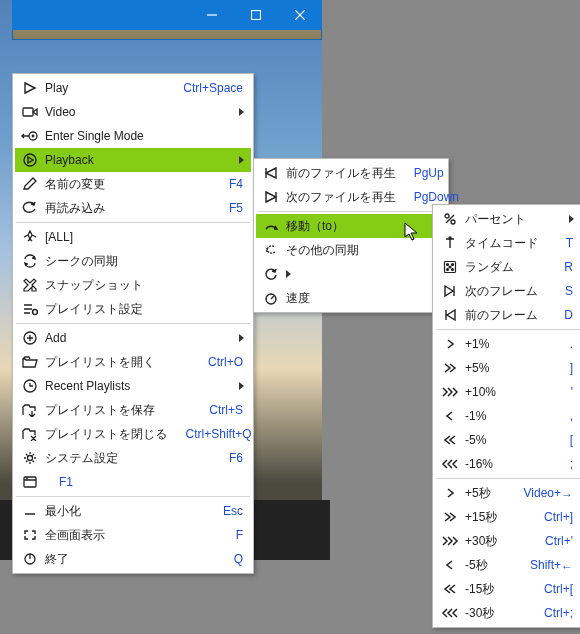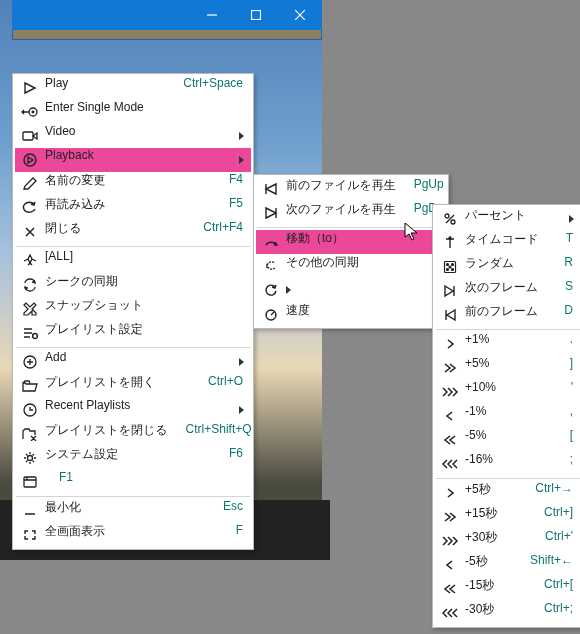--- a/index.html
+++ b/index.html
@@ -6,32 +6,32 @@
 body{width:580px;height:634px;background:#888;overflow:hidden;position:relative}
 .viewport{position:absolute;inset:0}
 .sky{position:absolute;top:-30px;left:-10px;right:258px;height:570px;background:linear-gradient(to bottom,#4a7bb5 0%,#6f9fcd 30%,#a7c2de 50%,#e8d7b5 70%,#4b4a3f 90%)}
 .panel{position:absolute;top:500px;left:-10px;width:340px;height:60px;background:#222}
 .win{position:absolute;top:-520px;left:12px;width:310px;height:560px;background:linear-gradient(to bottom,#2f72bd 0%,#5f97c8 30%,#cfd9c6 70%,#8b7e5c 100%);border:1px solid #1a64b0}
 .titlebar{position:absolute;top:0;left:12px;width:310px;height:30px;background:#1178d6;display:flex;justify-content:flex-end;align-items:center}
 .titlebar .btn{width:44px;height:30px;display:flex;align-items:center;justify-content:center;color:#fff}
 .titlebar .btn svg{stroke:#fff;fill:none}
 
 .menu{position:absolute;background:#fff;border:1px solid #bababa;box-shadow:2px 2px 4px rgba(0,0,0,0.25);padding:2px}
-.menu-row{display:flex;height:24px;padding:0 4px;white-space:nowrap}
-.menu-row.hover{background:#ec4899}
+.menu-row{display:flex;align-items:center;height:24px;padding:0 4px;white-space:nowrap}
+.menu-row.hover{background:#84cc16}
 .menu-row .ic{width:22px;display:flex;align-items:center;justify-content:center;flex:none}
 .menu-row .lbl{flex:1;padding-left:4px}
-.menu-row .sc{color:#0f766e;padding-left:18px;padding-right:4px}
+.menu-row .sc{color:#1d4ed8;padding-left:18px;padding-right:4px}
 .menu-row .arr{width:12px;display:flex;align-items:center;justify-content:center;color:#333}
 .menu-sep{height:1px;background:#d4d4d4;margin:2px 1px}
 svg{display:block}
 .cursor{position:absolute;pointer-events:none}
 
 .m1{top:73px;left:12px;width:242px}
-.m2{top:174px;left:253px;width:196px}
+.m2{top:158px;left:253px;width:196px}
 .m3{top:204px;left:432px;width:152px}
 </style>
 </head>
 <body>
 
 <div class="viewport">
   <div class="sky"></div>
   <div class="panel"></div>
   <div class="win"></div>
 
@@ -58,42 +58,42 @@
         <span class="ic">
           <svg width="16" height="14" fill="none" stroke="#222" stroke-width="1.4">
             <path d="M3 2 L13 7 L3 12 Z"></path>
           </svg>
         </span>
         <span class="lbl">Play</span>
         <span class="sc">Ctrl+Space</span>
       </div>
       <div class="menu-row">
         <span class="ic">
+          <svg width="16" height="14" fill="none" stroke="#222" stroke-width="1.3">
+            <rect x="1" y="3" width="10" height="8" rx="1"></rect>
+            <path d="M11 7 L15 4 V10 Z"></path>
+          </svg>
+        </span>
+        <span class="lbl">Video</span>
+        <span class="arr">
+          <svg width="8" height="10" fill="#333">
+            <path d="M2 1 L7 5 L2 9 Z"></path>
+          </svg>
+        </span>
+      </div>
+      <div class="menu-row">
+        <span class="ic">
           <svg width="18" height="14" fill="none" stroke="#222" stroke-width="1.3">
             <circle cx="12" cy="7" r="4"></circle>
             <path d="M8 7 H1 M3 5 L1 7 L3 9"></path>
             <circle cx="12" cy="7" r="0.8" fill="#222"></circle>
           </svg>
         </span>
         <span class="lbl">Enter Single Mode</span>
       </div>
-      <div class="menu-row">
-        <span class="ic">
-          <svg width="16" height="14" fill="none" stroke="#222" stroke-width="1.3">
-            <rect x="1" y="3" width="10" height="8" rx="1"></rect>
-            <path d="M11 7 L15 4 V10 Z"></path>
-          </svg>
-        </span>
-        <span class="lbl">Video</span>
-        <span class="arr">
-          <svg width="8" height="10" fill="#333">
-            <path d="M2 1 L7 5 L2 9 Z"></path>
-          </svg>
-        </span>
-      </div>
       <div class="menu-row hover">
         <span class="ic">
           <svg width="16" height="14" fill="none" stroke="#222" stroke-width="1.4">
             <circle cx="8" cy="7" r="6"></circle>
             <path d="M6 4 L11 7 L6 10 Z"></path>
           </svg>
         </span>
         <span class="lbl">Playback</span>
         <span class="arr">
           <svg width="8" height="10" fill="#333">
@@ -112,29 +112,20 @@
       </div>
       <div class="menu-row">
         <span class="ic">
           <svg width="16" height="14" fill="none" stroke="#222" stroke-width="1.4">
             <path d="M12 3 A6 5 0 1 0 13 8"></path>
             <path d="M13 1 L12 4 L9 3" fill="#222"></path>
           </svg>
         </span>
         <span class="lbl">再読み込み</span>
         <span class="sc">F5</span>
-      </div>
-      <div class="menu-row">
-        <span class="ic">
-          <svg width="14" height="14" fill="none" stroke="#222" stroke-width="1.5">
-            <path d="M3 3 L11 11 M11 3 L3 11"></path>
-          </svg>
-        </span>
-        <span class="lbl">閉じる</span>
-        <span class="sc">Ctrl+F4</span>
       </div>
       <div class="menu-sep"></div>
       <div class="menu-row">
         <span class="ic">
           <svg width="16" height="14" fill="none" stroke="#222" stroke-width="1.3">
             <path d="M8 1 L10 5 L8 9 L6 5 Z M2 7 L6 5 M14 7 L10 5 M6 11 L8 9 M10 11 L8 9"></path>
           </svg>
         </span>
         <span class="lbl">[ALL]</span>
       </div>
@@ -199,20 +190,29 @@
         <span class="lbl">Recent Playlists</span>
         <span class="arr">
           <svg width="8" height="10" fill="#333">
             <path d="M2 1 L7 5 L2 9 Z"></path>
           </svg>
         </span>
       </div>
       <div class="menu-row">
         <span class="ic">
           <svg width="16" height="14" fill="none" stroke="#222" stroke-width="1.3">
+            <path d="M1 12 V4 L3 2 H7 L8 4 H13 V8 M10 8 V14 M7 11 L10 14 L13 11"></path>
+          </svg>
+        </span>
+        <span class="lbl">プレイリストを保存</span>
+        <span class="sc">Ctrl+S</span>
+      </div>
+      <div class="menu-row">
+        <span class="ic">
+          <svg width="16" height="14" fill="none" stroke="#222" stroke-width="1.3">
             <path d="M1 12 V4 L3 2 H7 L8 4 H13 V8 M9 9 L14 14 M14 9 L9 14"></path>
           </svg>
         </span>
         <span class="lbl">プレイリストを閉じる</span>
         <span class="sc">Ctrl+Shift+Q</span>
       </div>
       <div class="menu-row">
         <span class="ic">
           <svg width="16" height="14" fill="none" stroke="#222" stroke-width="1.3">
             <circle cx="8" cy="7" r="2.5"></circle>
@@ -242,20 +242,30 @@
         <span class="sc">Esc</span>
       </div>
       <div class="menu-row">
         <span class="ic">
           <svg width="16" height="14" fill="none" stroke="#222" stroke-width="1.4">
             <path d="M3 6 V3 H6 M10 3 H13 V6 M13 8 V11 H10 M6 11 H3 V8"></path>
           </svg>
         </span>
         <span class="lbl">全画面表示</span>
         <span class="sc">F</span>
+      </div>
+      <div class="menu-row">
+        <span class="ic">
+          <svg width="14" height="14" fill="none" stroke="#222" stroke-width="1.3">
+            <circle cx="7" cy="7" r="5"></circle>
+            <path d="M7 2 V7"></path>
+          </svg>
+        </span>
+        <span class="lbl">終了</span>
+        <span class="sc">Q</span>
       </div>
     </div>
   <div class="menu m2" id="m2">
       <div class="menu-row">
         <span class="ic">
           <svg width="16" height="14" fill="none" stroke="#222" stroke-width="1.4">
             <path d="M13 2 L3 7 L13 12 Z M3 2 V12"></path>
           </svg>
         </span>
         <span class="lbl">前のファイルを再生</span>
@@ -440,21 +450,21 @@
         <span class="sc">;</span>
       </div>
       <div class="menu-sep"></div>
       <div class="menu-row">
         <span class="ic">
           <svg width="14" height="14" fill="none" stroke="#222" stroke-width="1.6">
             <path d="M5 3 L10 7 L5 11"></path>
           </svg>
         </span>
         <span class="lbl">+5秒</span>
-        <span class="sc">Ctrl+→</span>
+        <span class="sc">Video+→</span>
       </div>
       <div class="menu-row">
         <span class="ic">
           <svg width="16" height="14" fill="none" stroke="#222" stroke-width="1.6">
             <path d="M3 3 L8 7 L3 11 M8 3 L13 7 L8 11"></path>
           </svg>
         </span>
         <span class="lbl">+15秒</span>
         <span class="sc">Ctrl+]</span>
       </div>

